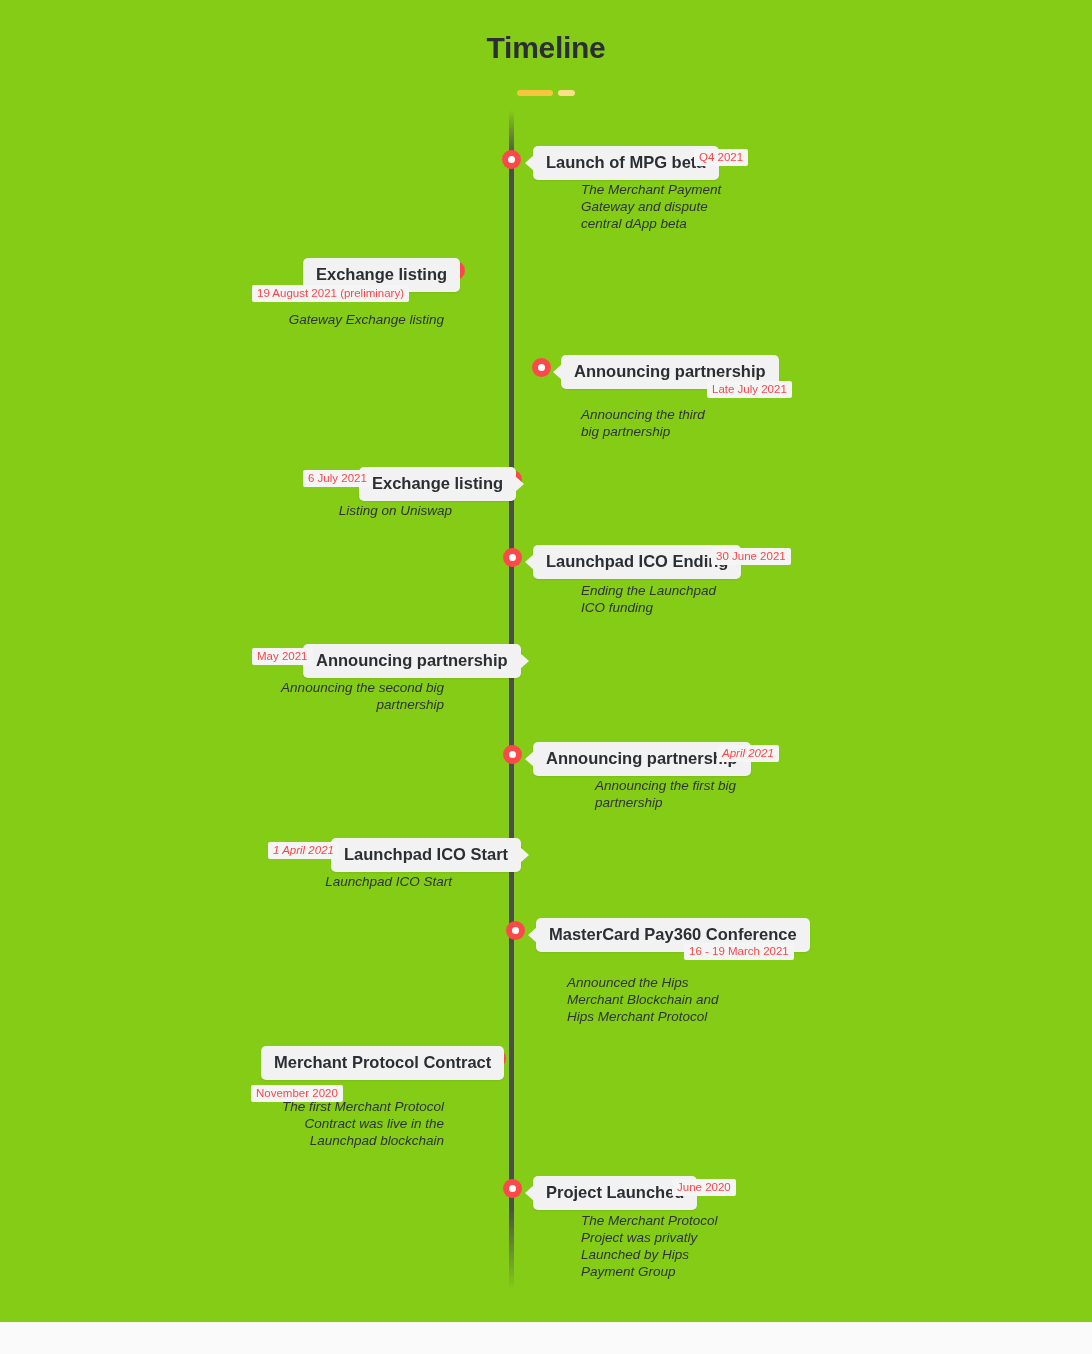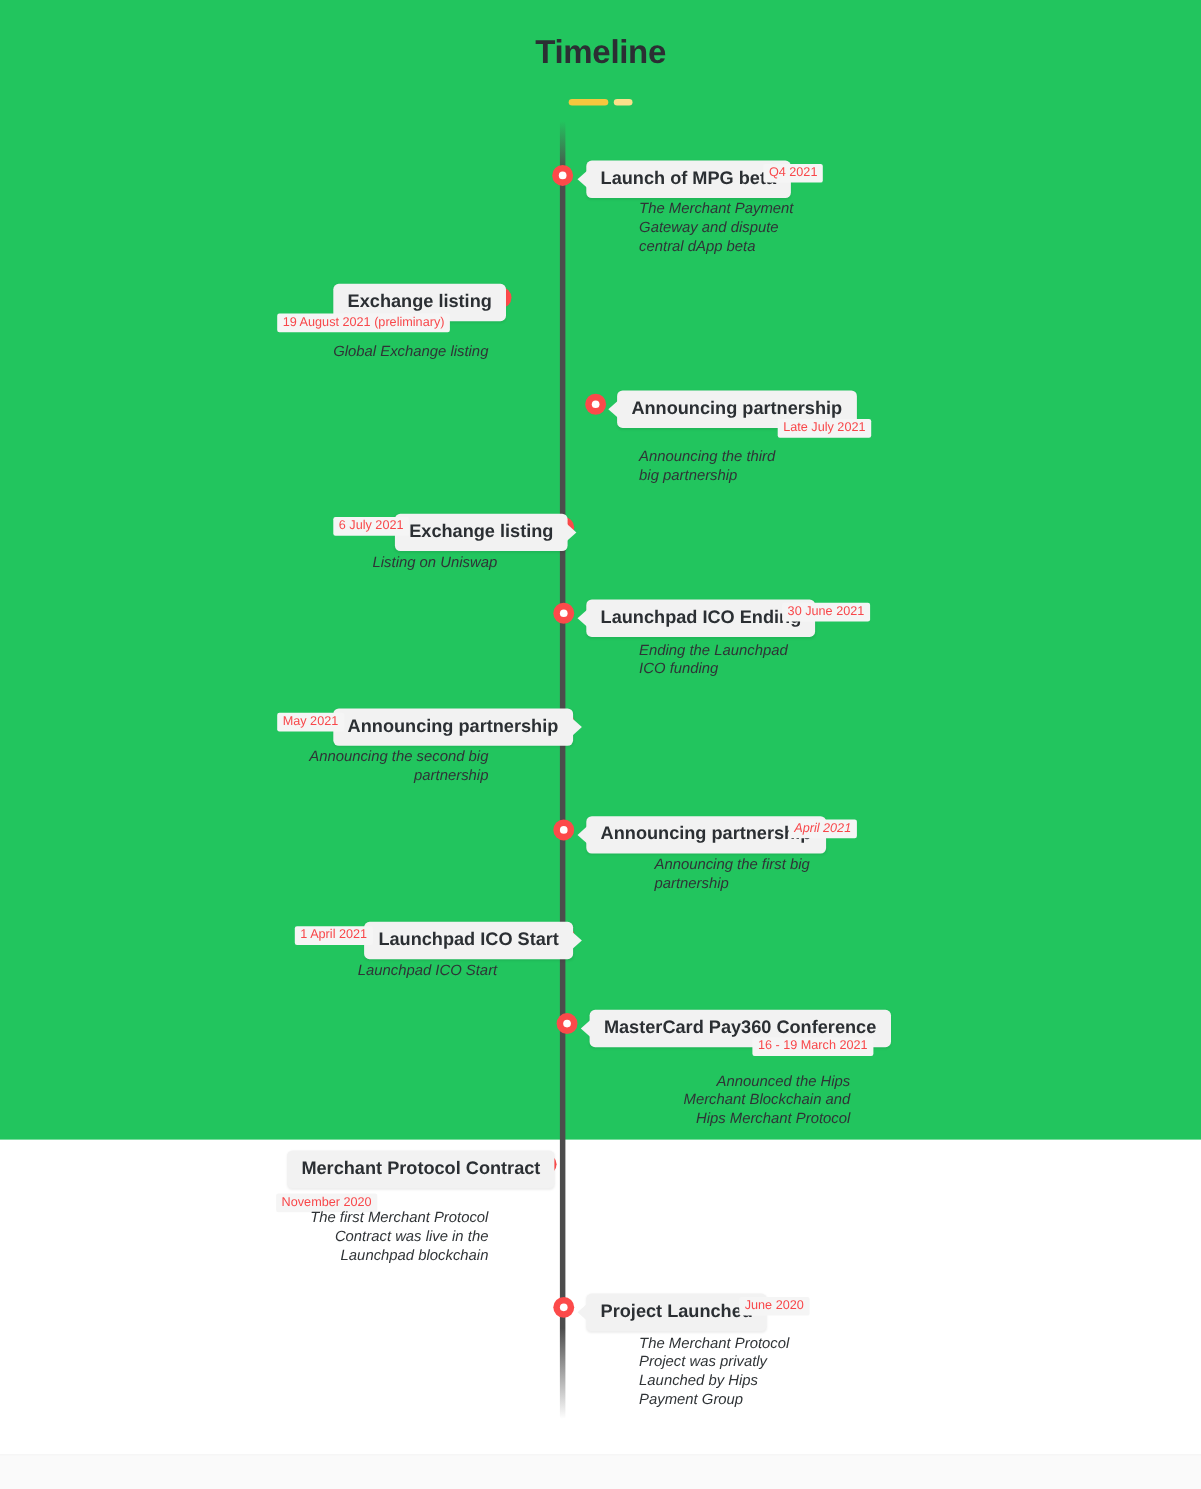--- a/index.html
+++ b/index.html
@@ -8,22 +8,22 @@
     width: 1092px;
     height: 1354px;
     background: #ffffff;
     font-family: "Liberation Sans", sans-serif;
     overflow: hidden;
   }
 
   #page {
     position: relative;
     width: 1092px;
-    height: 1036px;
-    background: #22c55e;
+    height: 1354px;
+    background: #84cc16;
   }
 
   
   .page-title {
     position: absolute;
     top: 31px;
     left: 0;
     width: 1092px;
     text-align: center;
     font-size: 30px;
@@ -171,21 +171,21 @@
     <span class="marker" style="left:502px; top:10px;"></span>
     <div class="chip" style="left:533px; top:6px;">Launch of MPG beta</div>
     <div class="date" style="left:694px; top:9px;">Q4 2021</div>
     <div class="desc" style="left:581px; top:41px; width:155px;">The Merchant Payment Gateway and dispute central dApp beta</div>
   </div>
 
   <div class="entry left" style="top:252px;">
     <span class="marker" style="left:446px; top:9px;"></span>
     <div class="chip no-notch" style="left:303px; top:6px;">Exchange listing</div>
     <div class="date" style="left:252px; top:33px;">19 August 2021 (preliminary)</div>
-    <div class="desc" style="left:244px; top:59px; width:200px;">Global Exchange listing</div>
+    <div class="desc" style="left:244px; top:59px; width:200px;">Gateway Exchange listing</div>
   </div>
 
   <div class="entry right" style="top:349px;">
     <span class="marker" style="left:532px; top:9px;"></span>
     <div class="chip" style="left:561px; top:6px;">Announcing partnership</div>
     <div class="date" style="left:707px; top:32px;">Late July 2021</div>
     <div class="desc" style="left:581px; top:57px; width:145px;">Announcing the third big partnership</div>
   </div>
 
   <div class="entry left" style="top:461px;">
@@ -212,29 +212,29 @@
   <div class="entry right" style="top:736px;">
     <span class="marker" style="left:503px; top:9px;"></span>
     <div class="chip" style="left:533px; top:6px;">Announcing partnership</div>
     <div class="date" style="left:717px; top:9px;font-style:italic;">April 2021</div>
     <div class="desc" style="left:595px; top:41px; width:150px;">Announcing the first big partnership</div>
   </div>
 
   <div class="entry left" style="top:832px;">
     <span class="marker" style="left:503px; top:9px;"></span>
     <div class="chip" style="left:331px; top:6px;">Launchpad ICO Start</div>
-    <div class="date" style="left:268px; top:10px;">1 April 2021</div>
+    <div class="date" style="left:268px; top:10px;font-style:italic;">1 April 2021</div>
     <div class="desc" style="left:244px; top:41px; width:208px;">Launchpad ICO Start</div>
   </div>
 
   <div class="entry right" style="top:912px;">
     <span class="marker" style="left:506px; top:9px;"></span>
     <div class="chip" style="left:536px; top:6px;">MasterCard Pay360 Conference</div>
     <div class="date" style="left:684px; top:31px;">16 - 19 March 2021</div>
-    <div class="desc" style="left:613px; top:62px; width:160px;text-align:right;">Announced the Hips Merchant Blockchain and Hips Merchant Protocol</div>
+    <div class="desc" style="left:567px; top:62px; width:160px;">Announced the Hips Merchant Blockchain and Hips Merchant Protocol</div>
   </div>
 
   <div class="entry left" style="top:1040px;">
     <span class="marker" style="left:487px; top:9px;"></span>
     <div class="chip no-notch" style="left:261px; top:6px;">Merchant Protocol Contract</div>
     <div class="date" style="left:251px; top:33px;margin-top:12px;">November 2020</div>
     <div class="desc" style="left:244px; top:58px; width:200px;">The first Merchant Protocol Contract was live in the Launchpad blockchain</div>
   </div>
 
   <div class="entry right" style="top:1170px;">

